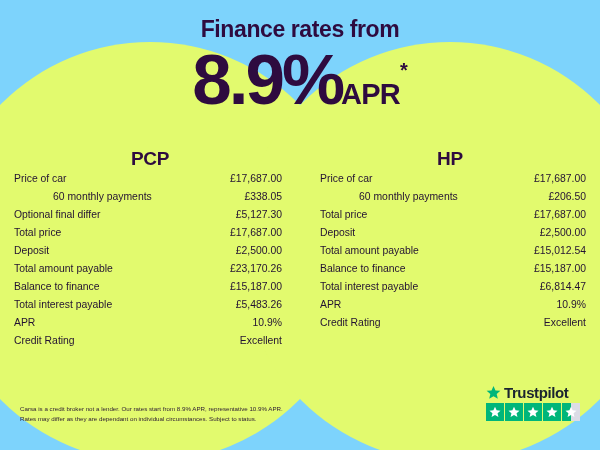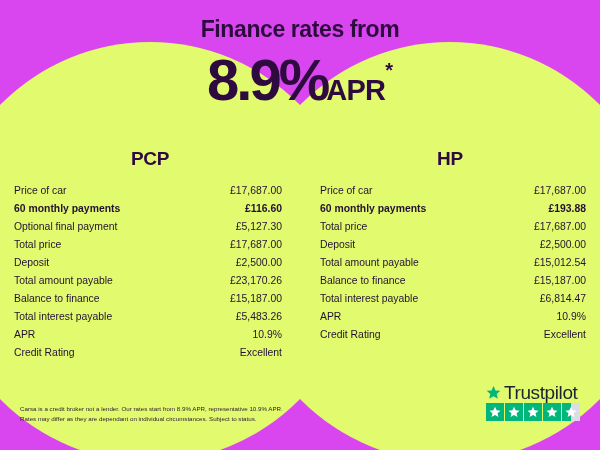--- a/index.html
+++ b/index.html
@@ -7,21 +7,21 @@
   body {
     font-family: "Liberation Sans", sans-serif;
     background:#EEFFB8;
     position:relative;
     overflow:hidden;
   }
   #stage {
     position:relative;
     width:600px; height:450px;
     overflow:hidden;
-    background:#d946ef;
+    background:#7dd3fc;
   }
   
   .blob {
     position:absolute;
     border-radius:50%;
     background:#E2FA6E;
   }
   .blob-left  { left:-60px;  top:42px;  width:420px; height:420px; }
   .blob-right { left:240px;  top:42px;  width:420px; height:420px; }
 
@@ -40,21 +40,21 @@
     line-height:30px;
   }
   .rate-line {
     margin-top:2px;
     display:flex;
     align-items:baseline;
     justify-content:center;
     color:#2E0B3F;
   }
   .rate-big {
-    font-size:58px;
+    font-size:71px;
     font-weight:bold;
     letter-spacing:-3px;
     line-height:68px;
   }
   .rate-small {
     font-size:29px;
     font-weight:bold;
     letter-spacing:-0.8px;
     line-height:40px;
     margin-left:-1px;
@@ -75,36 +75,36 @@
     display:flex;
     z-index:5;
   }
   .plan { width:300px; }
   .plan-title {
     text-align:center;
     font-size:19px;
     font-weight:bold;
     color:#2E0B3F;
     letter-spacing:-0.3px;
-    margin-bottom:12px;
+    margin-bottom:0;
   }
   .rows { padding:0 18px; }
   .plan-left .rows  { padding-left:14px; padding-right:18px; }
   .plan-right .rows { padding-left:20px; padding-right:14px; }
   .row {
     display:flex;
     justify-content:space-between;
     align-items:baseline;
     font-size:10.4px;
     color:#221132;
     line-height:18px;
     white-space:nowrap;
   }
   .row.bold .row-label,
-  .row.bold .row-value { font-weight:bold; }
+  .row.bold .row-value { font-weight:normal;margin-left:39px; }
   .row-label { text-align:right; }
   .row-value { text-align:center; }
 
   
   .disclaimer {
     position:absolute;
     left:20px; top:404px;
     width:330px;
     font-size:6.2px;
     line-height:9.5px;
@@ -119,22 +119,22 @@
   }
   .tp-word {
     display:flex;
     align-items:center;
     justify-content:flex-start;
     gap:3px;
     margin-bottom:3px;
   }
   .tp-star-logo { width:15px; height:15px; display:block; }
   .tp-name {
-    font-size:19px;
-    font-weight:normal;
+    font-size:15px;
+    font-weight:bold;
     color:#1B2430;
     letter-spacing:-0.4px;
     line-height:15px;
   }
   .tp-stars { display:flex; gap:1.5px; }
   .tp-tile {
     width:17.5px; height:17.5px;
     background:#00B67A;
     display:flex; align-items:center; justify-content:center;
     position:relative;
@@ -168,24 +168,24 @@
 
     <div class="plan plan-left">
       <div class="plan-title">PCP</div>
       <div class="rows">
         <div class="row">
             <span class="row-label">Price of car</span>
             <span class="row-value">£17,687.00</span>
           </div>
         <div class="row bold">
             <span class="row-label">60 monthly payments</span>
-            <span class="row-value">£116.60</span>
-          </div>
-        <div class="row">
-            <span class="row-label">Optional final payment</span>
+            <span class="row-value">£338.05</span>
+          </div>
+        <div class="row">
+            <span class="row-label">Optional final differ</span>
             <span class="row-value">£5,127.30</span>
           </div>
         <div class="row">
             <span class="row-label">Total price</span>
             <span class="row-value">£17,687.00</span>
           </div>
         <div class="row">
             <span class="row-label">Deposit</span>
             <span class="row-value">£2,500.00</span>
           </div>
@@ -214,21 +214,21 @@
 
     <div class="plan plan-right">
       <div class="plan-title">HP</div>
       <div class="rows">
         <div class="row">
             <span class="row-label">Price of car</span>
             <span class="row-value">£17,687.00</span>
           </div>
         <div class="row bold">
             <span class="row-label">60 monthly payments</span>
-            <span class="row-value">£193.88</span>
+            <span class="row-value">£206.50</span>
           </div>
         <div class="row">
             <span class="row-label">Total price</span>
             <span class="row-value">£17,687.00</span>
           </div>
         <div class="row">
             <span class="row-label">Deposit</span>
             <span class="row-value">£2,500.00</span>
           </div>
         <div class="row">

